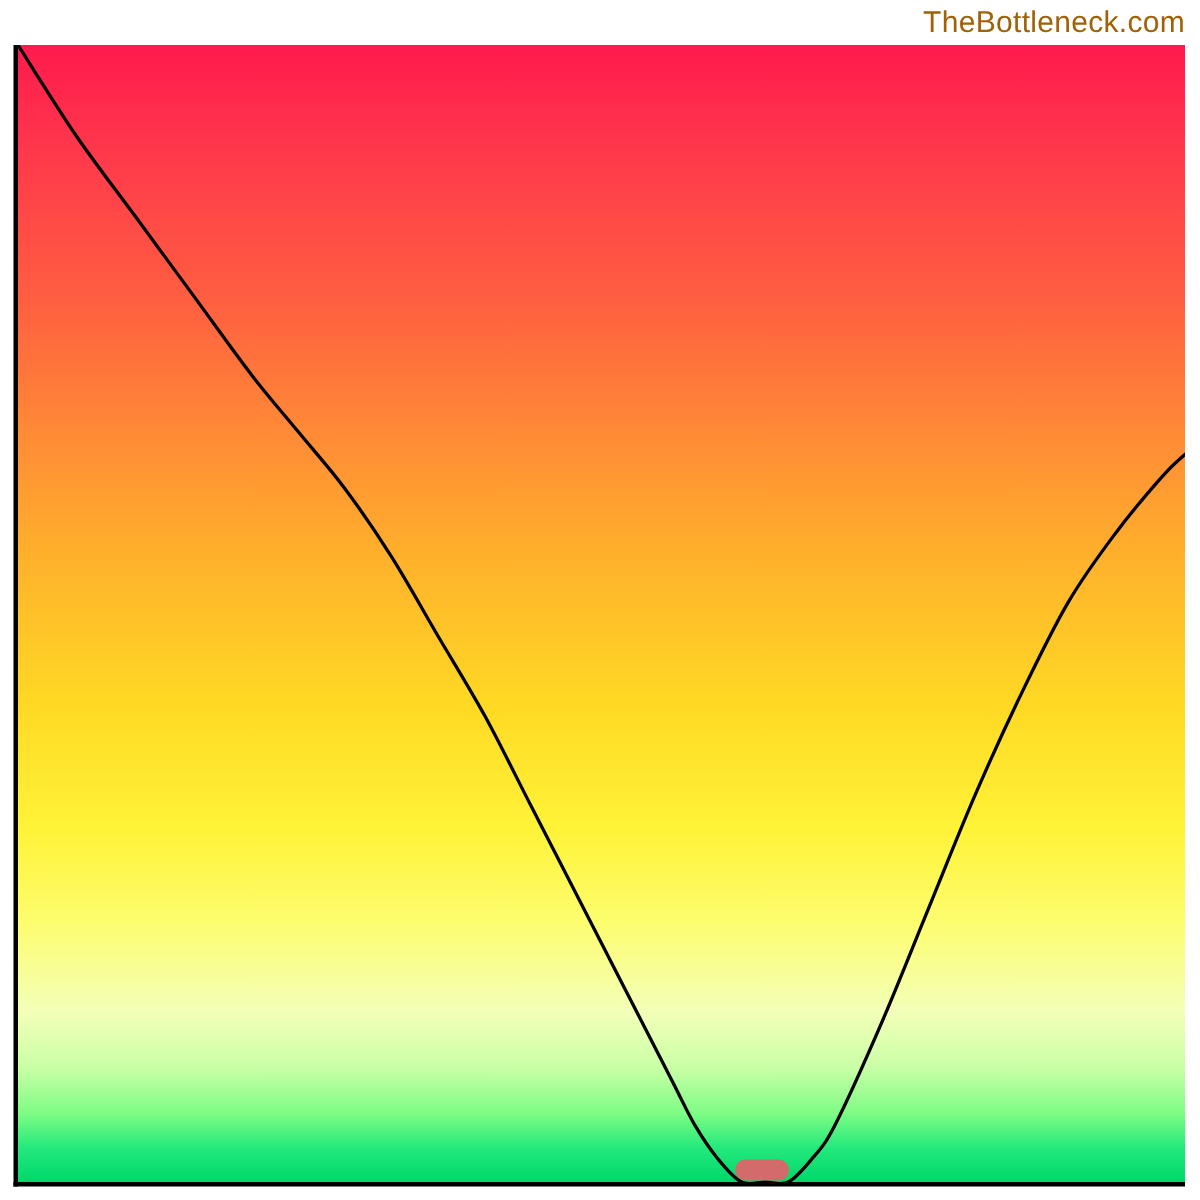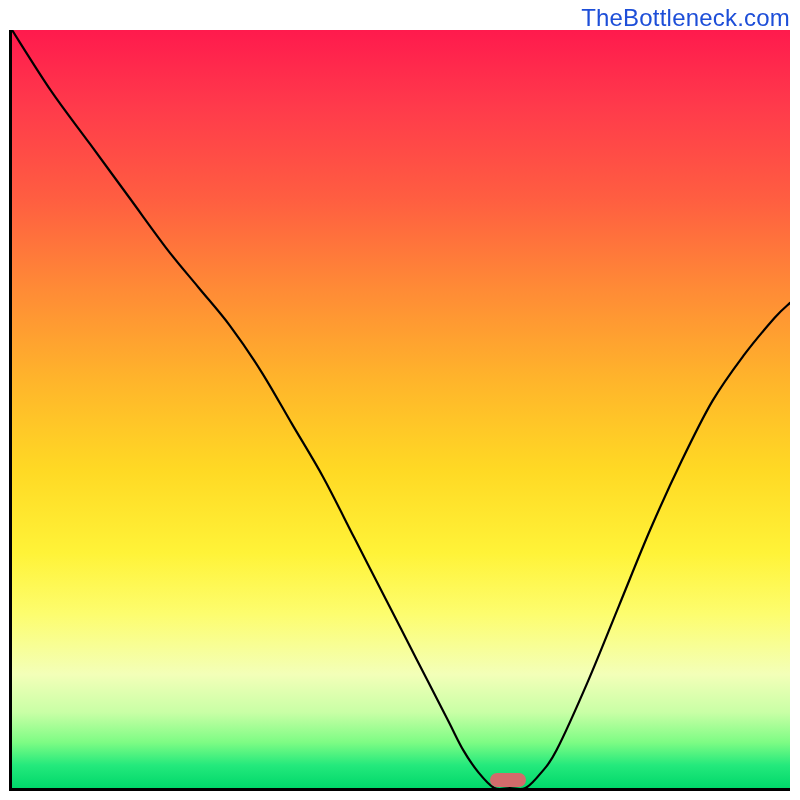--- a/index.html
+++ b/index.html
@@ -12,22 +12,22 @@
   }
   .wrap {
     position: relative;
     width: 800px;
     height: 800px;
   }
   .attribution {
     position: absolute;
     top: 4px;
     right: 10px;
-    font-size: 24px;
-    color: #1d4ed8;
+    font-size: 20px;
+    color: #a16207;
     letter-spacing: 0.2px;
     z-index: 10;
   }
   .plot-frame {
     position: absolute;
     left: 9px;
     top: 30px;
     width: 781px;
     height: 761px;
     border-left: 3px solid #000;

